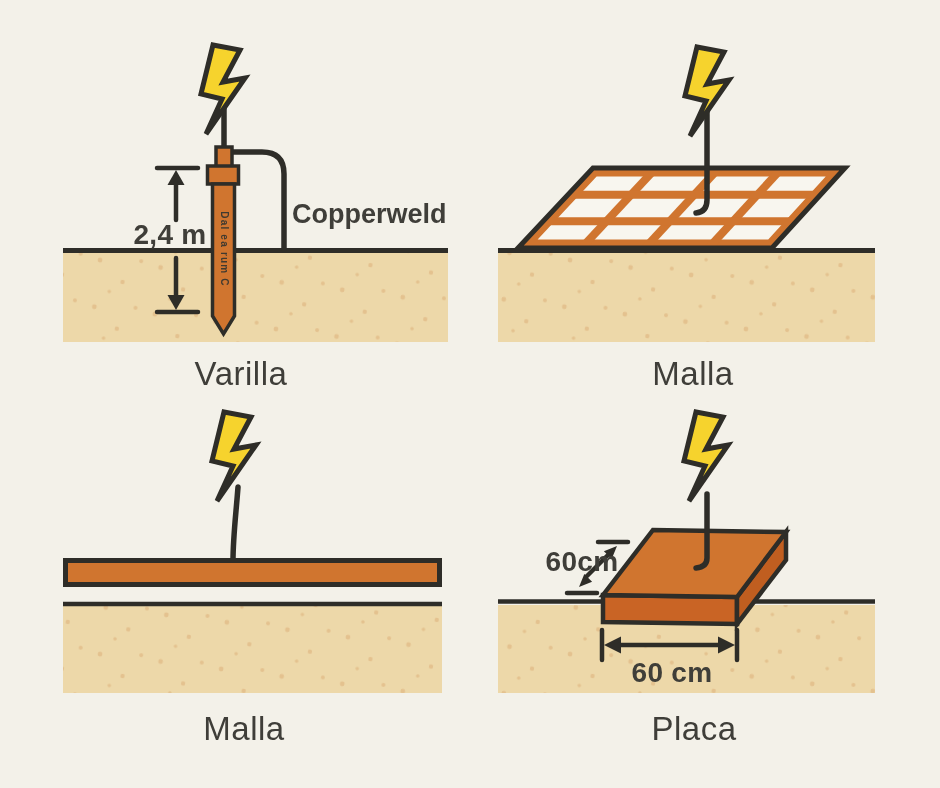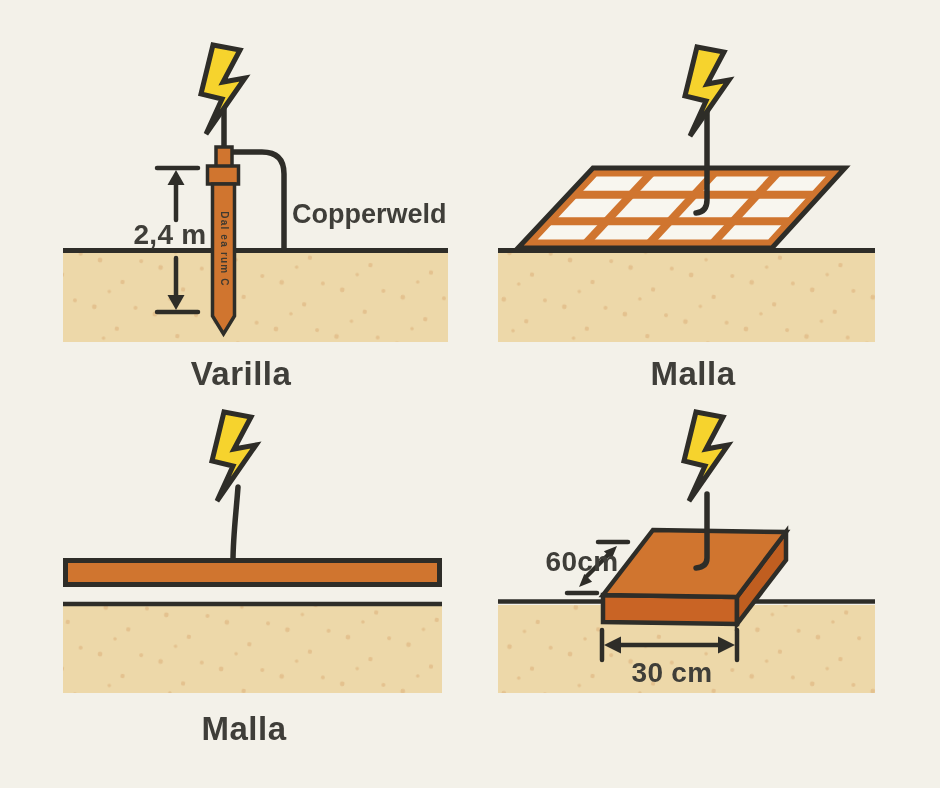--- a/index.html
+++ b/index.html
@@ -1,19 +1,19 @@
 <!DOCTYPE html>
 <html style="--background: #f3f1e9; --outline: #2e2d28; --copper: #d0752f; --copper-front: #c96425; --copper-side: #c05e20; --bolt-yellow: #f6d32d; --soil: #edd8a9; --soil-speckle: #e4c28f; --mesh-cell: #f8f6ef; --text: #3f3e39;"><head>
 <meta charset="utf-8">
 <style>
   html,body{margin:0;padding:0;}
   .canvas{position:relative;width:940px;height:788px;background:var(--background);overflow:hidden;font-family:"Liberation Sans",sans-serif;}
   .panel{position:absolute;width:470px;height:394px;}
   #p-varilla{left:0;top:0;} #p-malla{left:470px;top:0;} #p-cinta{left:0;top:394px;} #p-placa{left:470px;top:394px;}
-  .cap{position:absolute;transform:translateX(-50%);font-weight:bold;font-size:33px;color:var(--text);letter-spacing:.5px;white-space:nowrap;}
+  .cap{position:absolute;transform:translateX(-50%);font-weight:normal;font-size:33px;color:var(--text);letter-spacing:.5px;white-space:nowrap;}
   .ann{position:absolute;font-weight:bold;font-size:28px;color:var(--text);letter-spacing:.3px;white-space:nowrap;}
   .ann.big{font-size:27px;letter-spacing:0;}
   .ann.c{transform:translateX(-50%);}
   .soil{fill:var(--soil);}
   .speck{fill:url(#speck);}
   .gline{stroke:var(--outline);stroke-width:5;fill:none;}
   .wire{stroke:var(--outline);stroke-width:5.5;fill:none;stroke-linecap:round;}
   .copper-f{fill:var(--copper);stroke:var(--outline);stroke-width:3.5;}
   .bolt{fill:var(--bolt-yellow);stroke:var(--outline);stroke-width:5;stroke-linejoin:miter;}
   .dim{stroke:var(--outline);stroke-width:4.5;fill:none;stroke-linecap:round;}
@@ -120,17 +120,18 @@
       <line class="dim" x1="267" y1="236" x2="267" y2="266"></line>
       <polygon class="dimhead" points="134,251 151,242.5 151,259.5"></polygon>
       <line class="dim" x1="149" y1="251" x2="250" y2="251"></line>
       <polygon class="dimhead" points="265,251 248,242.5 248,259.5"></polygon>
     </g>
   </svg>
 
   <div class="cap" style="left:241px;top:355px;">Varilla</div>
   <div class="cap" style="left:693px;top:355px;">Malla</div>
   <div class="cap" style="left:244px;top:710px;">Malla</div>
+  <div class="cap" style="left:694px;top:710px;">Placa</div>
   <div class="ann big" style="left:292px;top:199px;text-align:center;">Copperweld</div>
   <div class="ann c" style="left:170px;top:219px;">2,4 m</div>
   <div class="ann c" style="left:559px;top:546px;margin-left:23px;">60cm</div>
-  <div class="ann c" style="left:672px;top:657px;">30 cm</div>
+  <div class="ann c" style="left:672px;top:657px;">60 cm</div>
 </div>
 
 </body></html>

